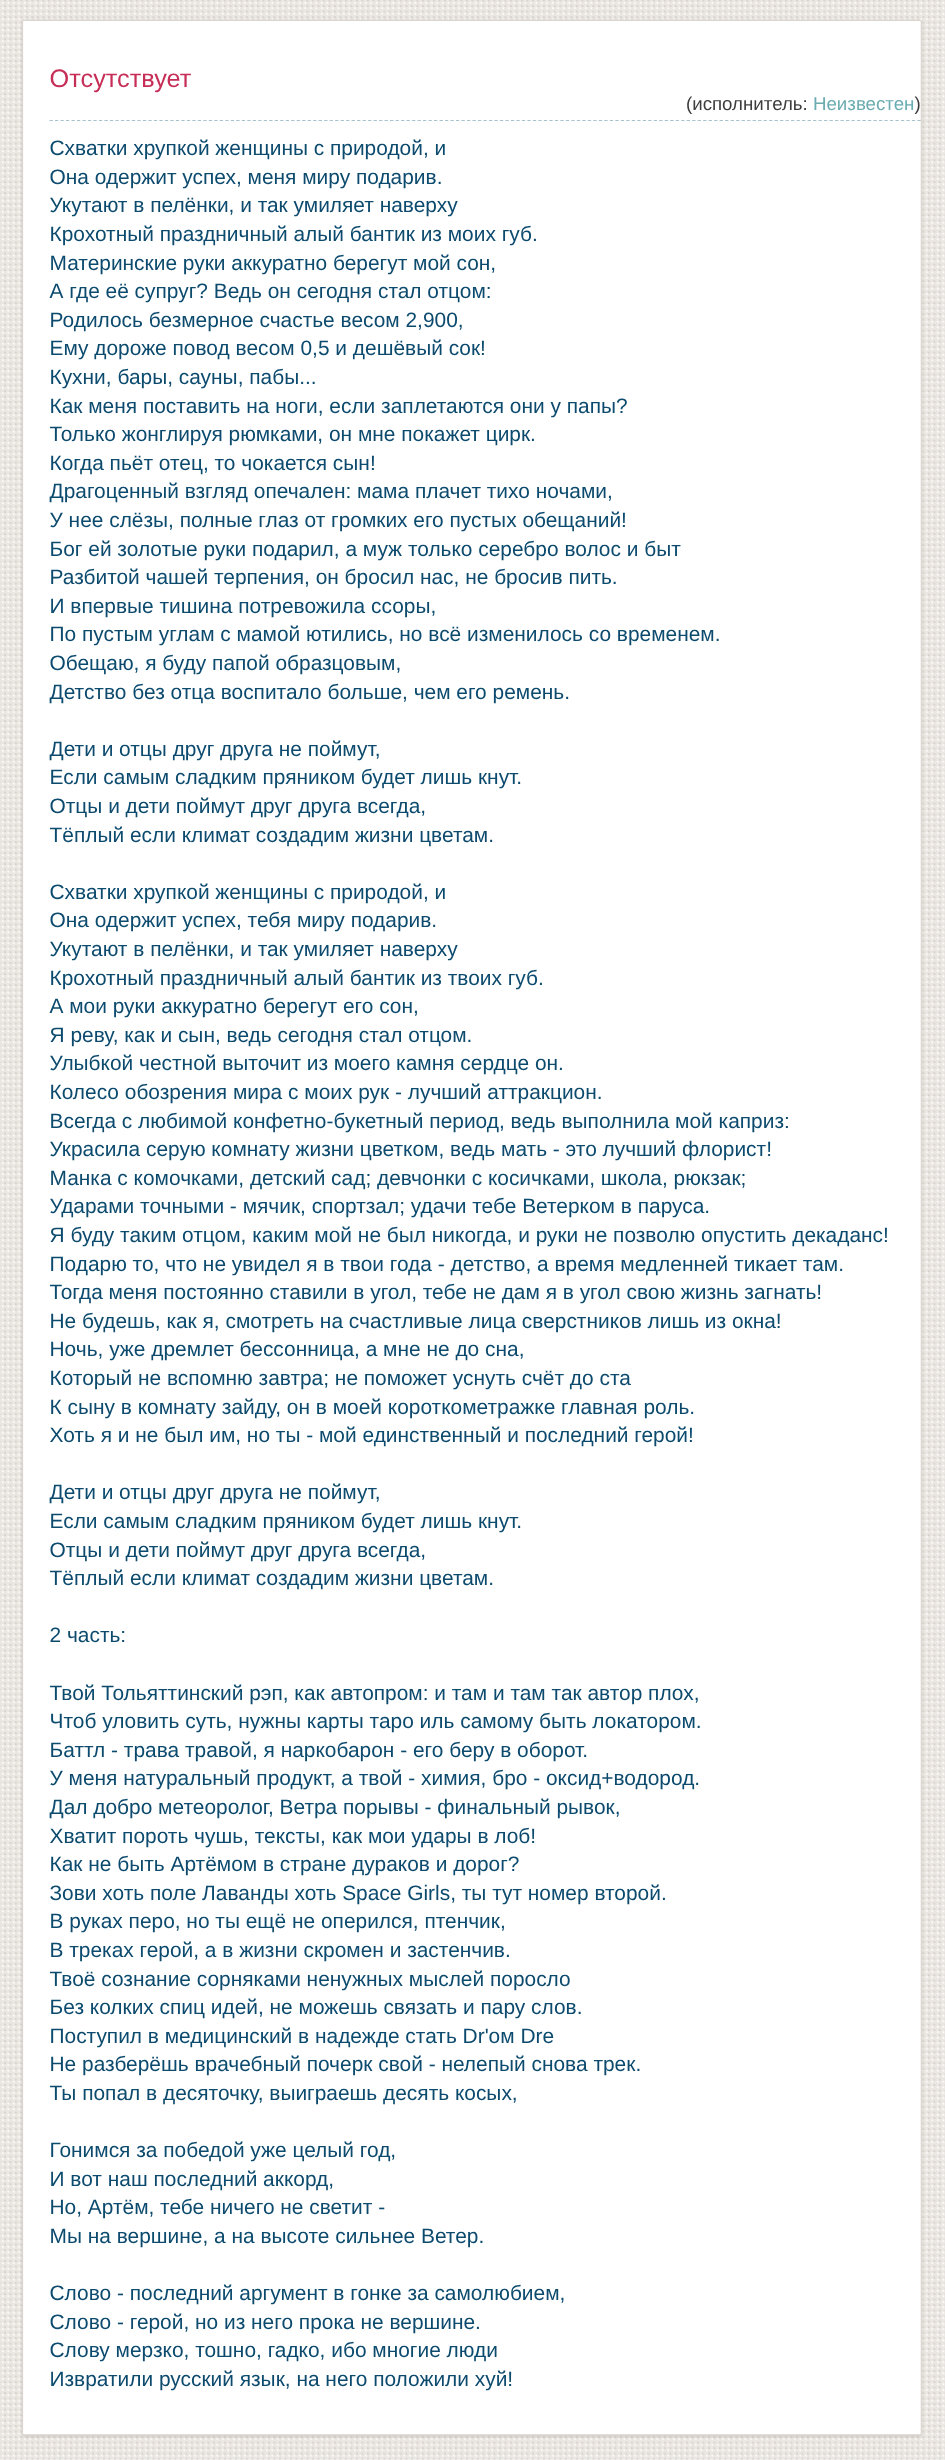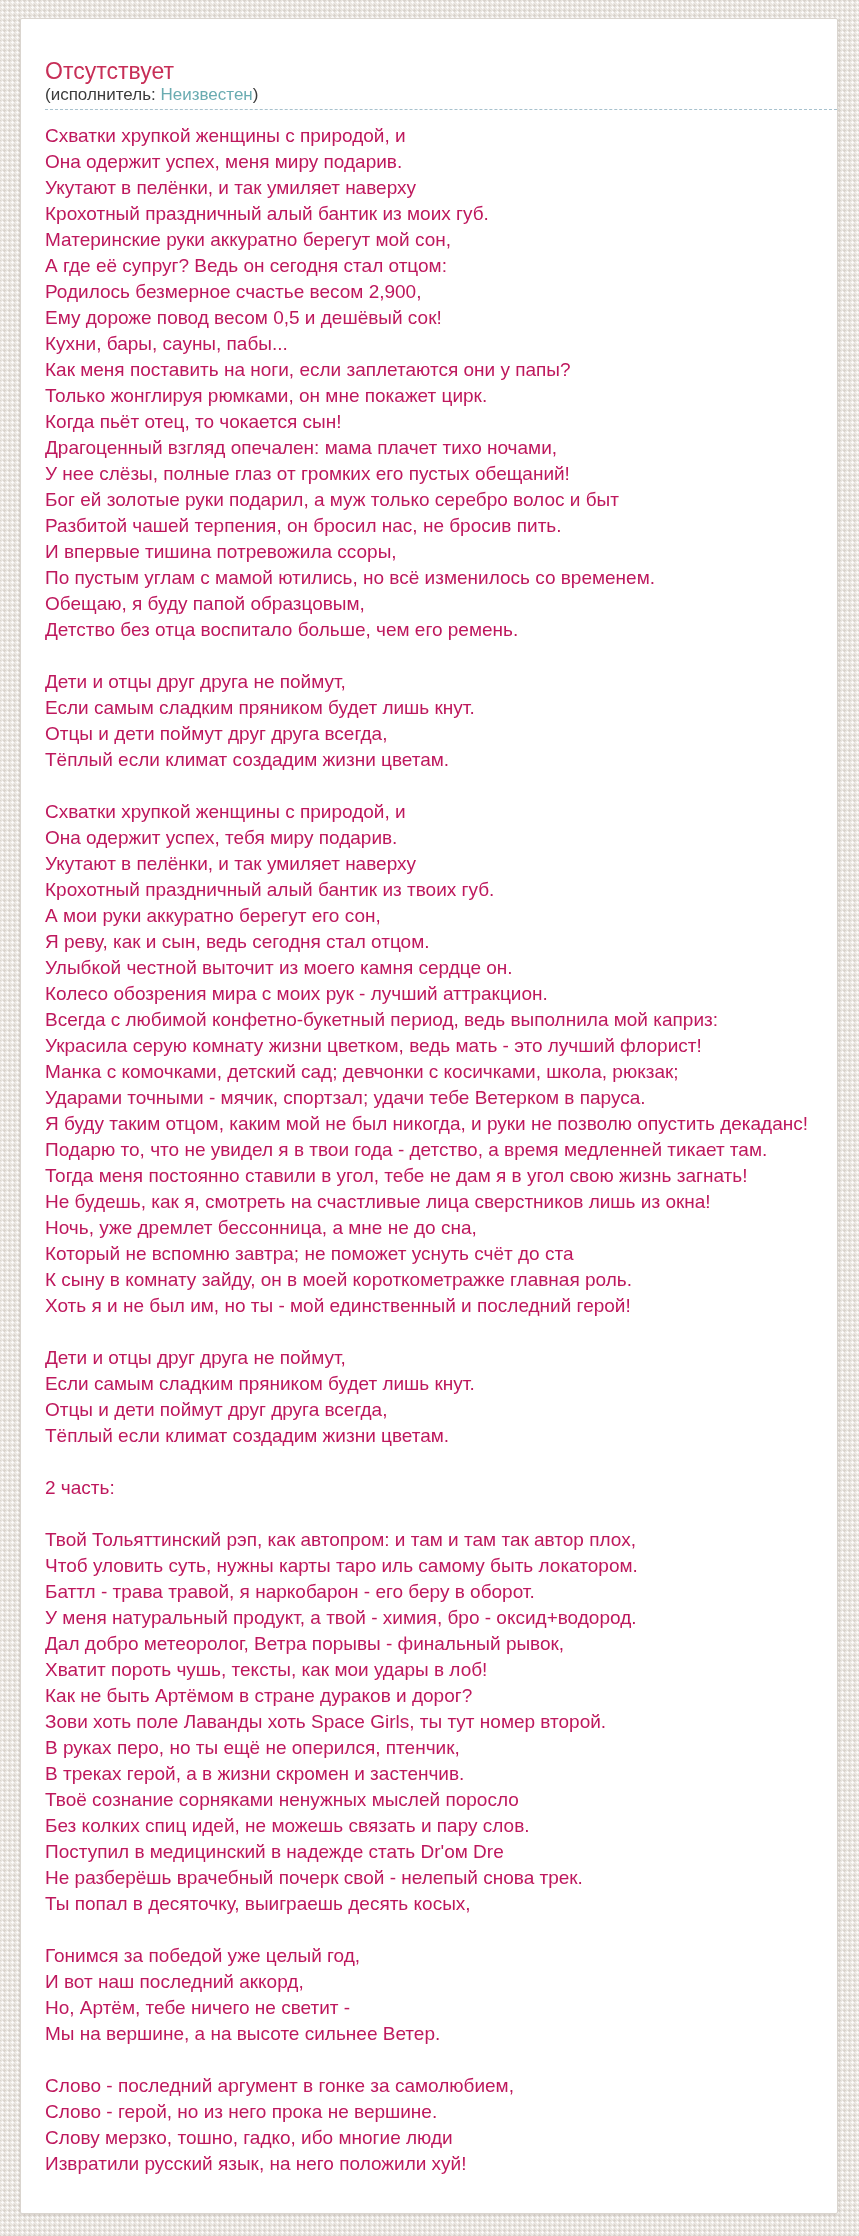--- a/index.html
+++ b/index.html
@@ -38,31 +38,32 @@
     margin: 0;
     font-size: 23px;
     line-height: 28px;
     font-weight: normal;
     color: #c72e57;
   }
   .subtitle {
     font-size: 17px;
     line-height: 19px;
     color: #3c3c3c;
+    text-align: right;
   }
   .artist {
     color: #6aacb1;
     text-decoration: none;
     cursor: pointer;
   }
   .lyrics {
     margin-top: 13px;
     font-size: 19px;
     line-height: 26px;
-    color: #be185d;
+    color: #0c4a6e;
   }
   .stanza { margin-bottom: 26px; }
   .stanza:last-child { margin-bottom: 16px; }
   .line {
     white-space: nowrap; 
     min-height: 26px;
   }
 </style>
 </head>
 <body>

